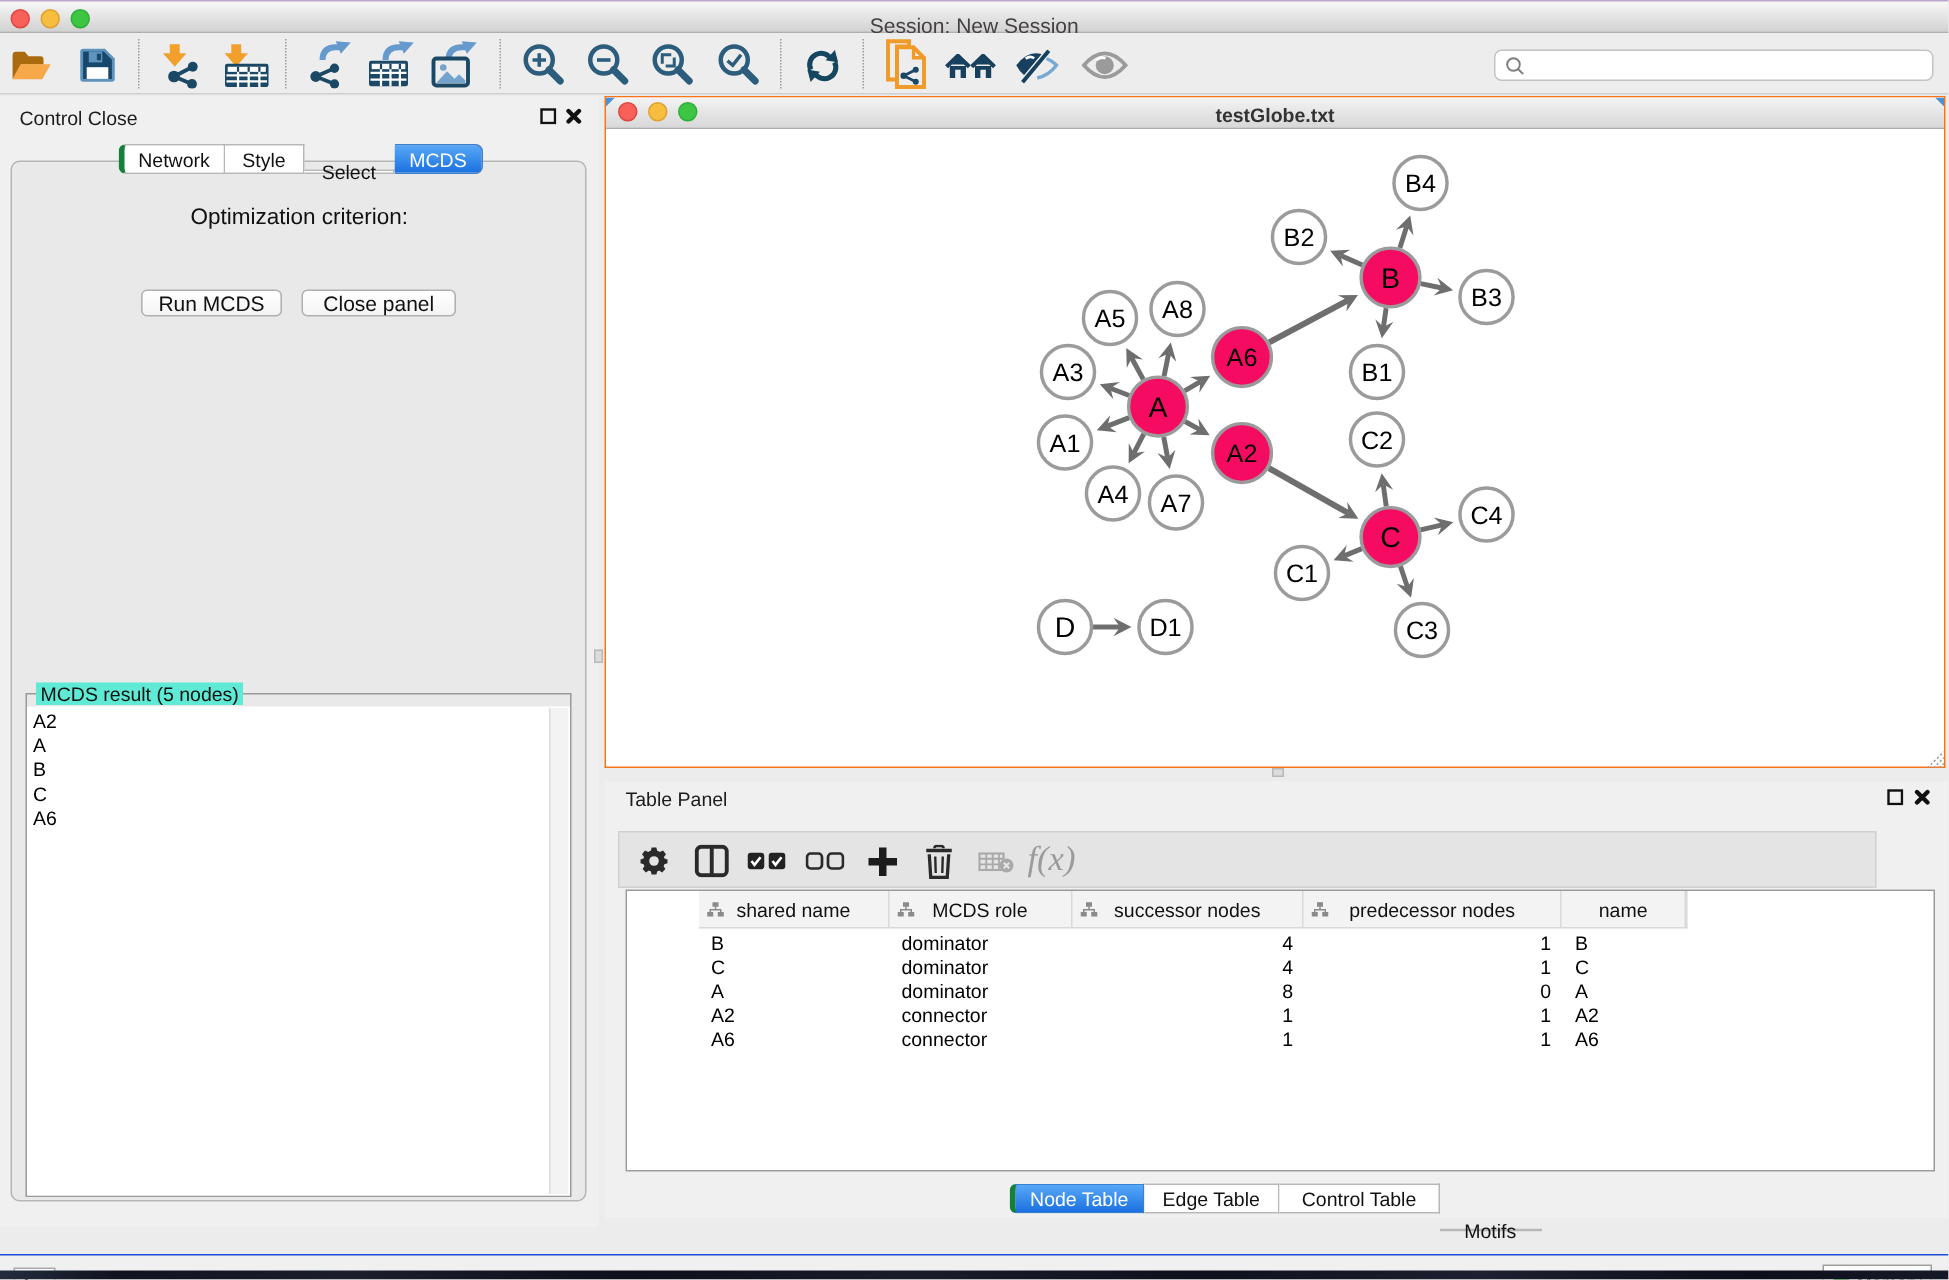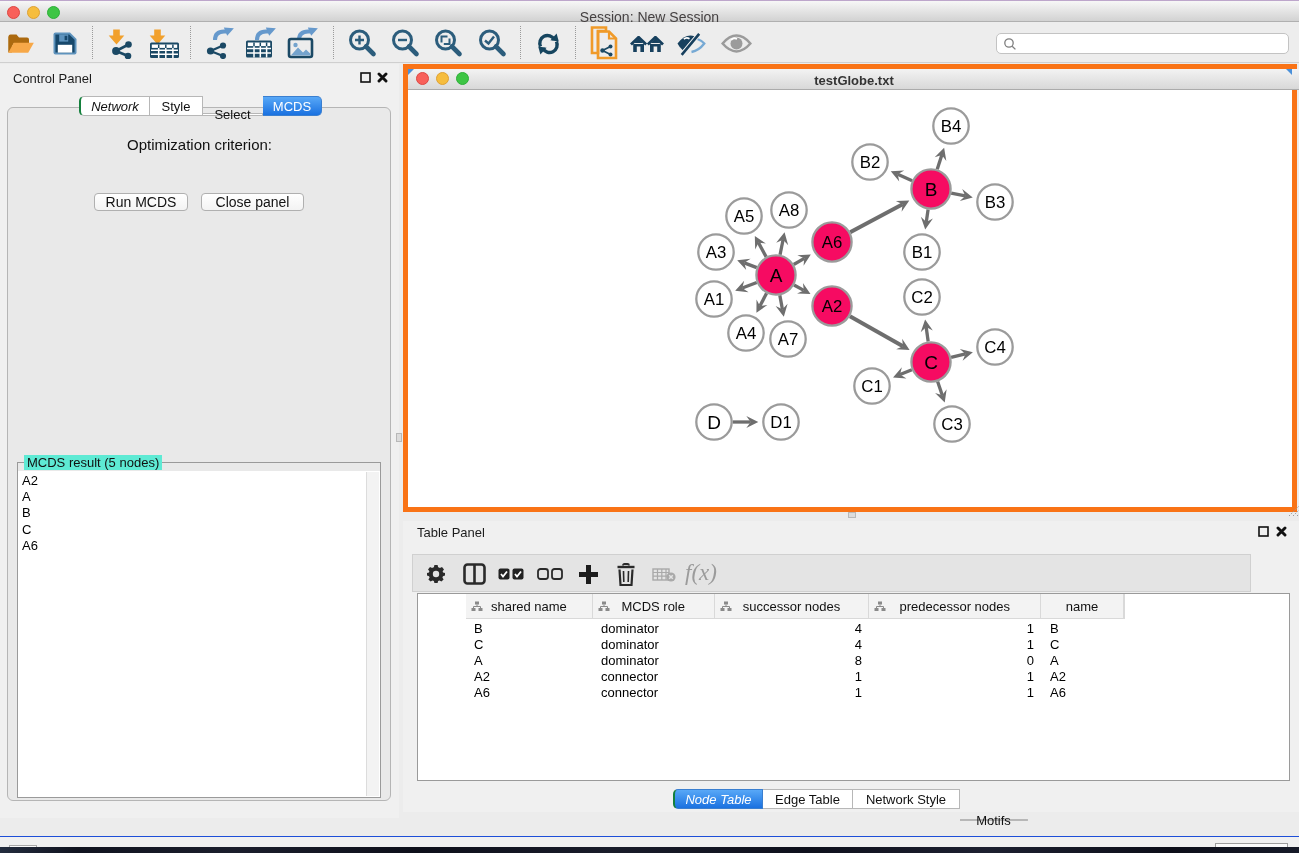--- a/index.html
+++ b/index.html
@@ -27,21 +27,21 @@
 
 
 #cp { left:0; top:64px; width:399px; height:754px; background:#f0f0f0; }
 #cp-title { left:13px; top:7px; font-size:13px; color:#1c1c1c; }
 .phdr-ico { top:8px; }
 #cp-box { left:7px; top:43px; width:384px; height:694px; background:#e9e9e9;
   border:1px solid #b5b5b5; border-radius:6px; }
 .tabs { display:flex; height:20px; font-size:13px; }
 .tabs .tab { background:#fff; border:1px solid #b7b7b7; border-left:none;
   display:flex; align-items:center; justify-content:center; color:#111; }
-.tabs .tab:first-child { border-left:2px solid #15803d; border-radius:5px 0 0 5px;font-style:italic; }
+.tabs .tab:first-child { border-left:4px solid #15803d; border-radius:5px 0 0 5px; }
 .tabs .tab:last-child { border-radius:0 5px 5px 0; }
 .tabs .sel { background:linear-gradient(#58a8f7,#1a71e0); color:#fff; border-color:#3a7fd0; }
 #cp-tabs { left:79px; top:32px; width:243px; }
 #cp-tabs .tab:nth-child(1){ width:71px; }
 #cp-tabs .tab:nth-child(2){ width:53px; }
 #cp-tabs .tab:nth-child(3){ width:60px;margin-top:17px; }
 #cp-tabs .tab:nth-child(4){ width:59px; }
 #optlabel { left:0; top:72px; width:399px; text-align:center; font-size:15px; color:#111; }
 #dd { left:44px; top:96px; width:311px; height:19px; background:#fff; border:1px solid #b2b2b2;
   border-radius:4px; font-size:14px; color:#111; line-height:17px; padding-left:11px; }
@@ -54,21 +54,21 @@
 #fieldset { left:17px; top:391px; width:364px; height:343px; }
 #fs-border { left:0; top:7px; width:364px; height:336px; border:1px solid #9a9a9a; }
 #fs-legend { left:7px; top:0; background:#5eead4; padding:0 3px; font-size:13px; color:#111; }
 #fs-list { left:1px; top:16px; width:362px; height:326px; background:#fff; font-size:13px;
   color:#000; padding:2px 0 0 4px; line-height:16.2px; }
 #fs-scroll { right:2px; top:17px; width:13px; height:324px; background:#f3f3f3;
   border-left:1px solid #dcdcdc; }
 
 
 #net { left:403px; top:64px; width:894px; height:448px; background:#fff;
-  border:5px solid #f97316; }
+  border:1px solid #f97316; }
 #net-title { left:0; top:0; width:892px; height:21px;
   background:linear-gradient(#f3f3f3,#d8d8d8); border-bottom:1px solid #ababab; }
 #net-title .t1 { left:8px;  background:#f8605a; border:1px solid #dd4742; }
 #net-title .t2 { left:28px; background:#f6bd3e; border:1px solid #dfa133; }
 #net-title .t3 { left:48px; background:#3dc544; border:1px solid #2daf38; }
 #net-name { left:0; top:4px; width:892px; text-align:center; font-size:13px; font-weight:bold; color:#333; }
 
 
 #tp { left:403px; top:521px; width:896px; height:291px; background:#f0f0f0; }
 #tp-title { left:14px; top:4px; font-size:13px; color:#1c1c1c; }
@@ -241,21 +241,21 @@
   </svg>
   <div id="search" class="abs">
       <svg width="14" height="14" viewBox="0 0 14 14">
         <circle cx="6" cy="6" r="4.2" fill="none" stroke="#7e7e7e" stroke-width="1.3"></circle>
         <line x1="9.2" y1="9.2" x2="12.4" y2="12.4" stroke="#7e7e7e" stroke-width="1.3"></line>
       </svg>
     </div>
 </div>
 
 <div id="cp" class="abs">
-  <div id="cp-title" class="abs">Control Panel</div>
+  <div id="cp-title" class="abs">Control Close</div>
   <svg class="abs phdr-ico" style="left:360px" width="11" height="11" viewBox="0 0 11 11">
       <rect x="1" y="1" width="9" height="9" fill="none" stroke="#111" stroke-width="1.6"></rect>
     </svg>
   <svg class="abs phdr-ico" style="left:377px" width="11" height="11" viewBox="0 0 11 11">
       <path d="M2 2 L9 9 M9 2 L2 9" stroke="#111" stroke-width="2.9" stroke-linecap="round"></path>
     </svg>
   <div id="cp-box" class="abs"></div>
   <div id="cp-tabs" class="abs tabs">
     <div class="tab">Network</div>
       <div class="tab">Style</div>
@@ -493,21 +493,21 @@
         <div class="c1">A6</div>
         <div class="c2">connector</div>
         <div class="c3">1</div>
         <div class="c4">1</div>
         <div class="c5">A6</div>
       </div>
   </div>
   <div id="tp-tabs" class="abs tabs">
     <div class="tab sel">Node Table</div>
       <div class="tab">Edge Table</div>
-      <div class="tab">Network Style</div>
+      <div class="tab">Control Table</div>
       <div class="tab">Motifs</div>
   </div>
 </div>
 
 <div id="status" class="abs">
   <div id="st-ico" class="abs">
       <svg width="16" height="14" viewBox="0 0 16 14">
     <circle cx="2.6" cy="3.2" r="1.9" fill="#111"></circle>
         <rect x="5.8" y="1.8" width="9.7" height="2.8" fill="#111"></rect>
     <circle cx="2.6" cy="7.2" r="1.9" fill="#111"></circle>

